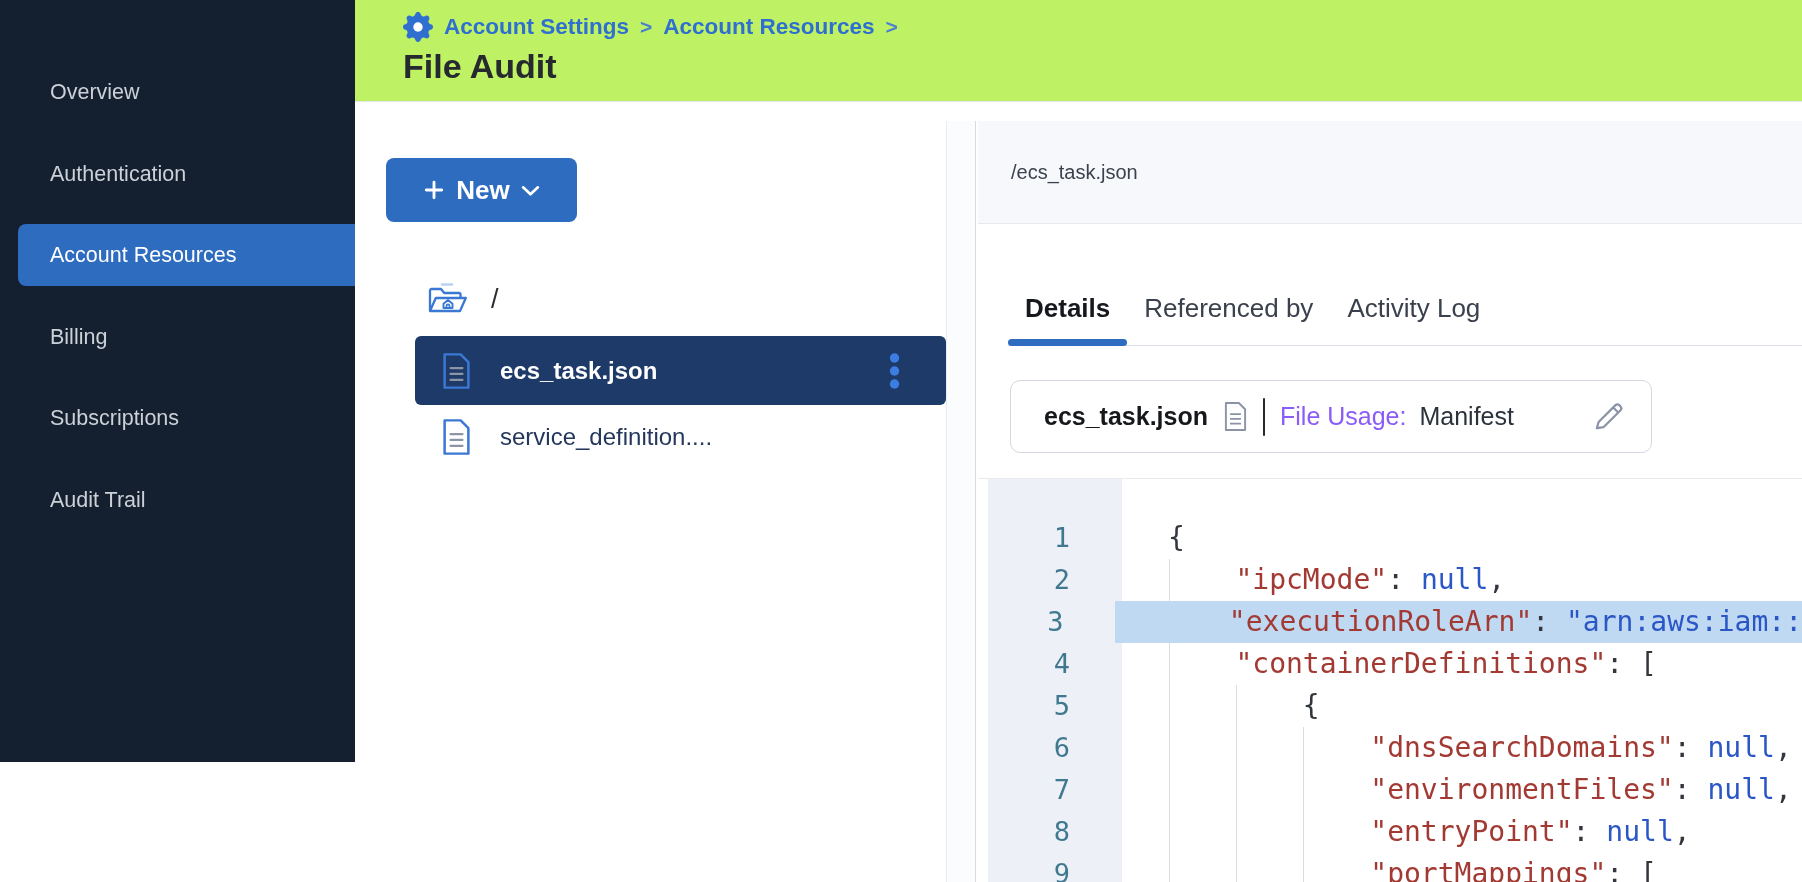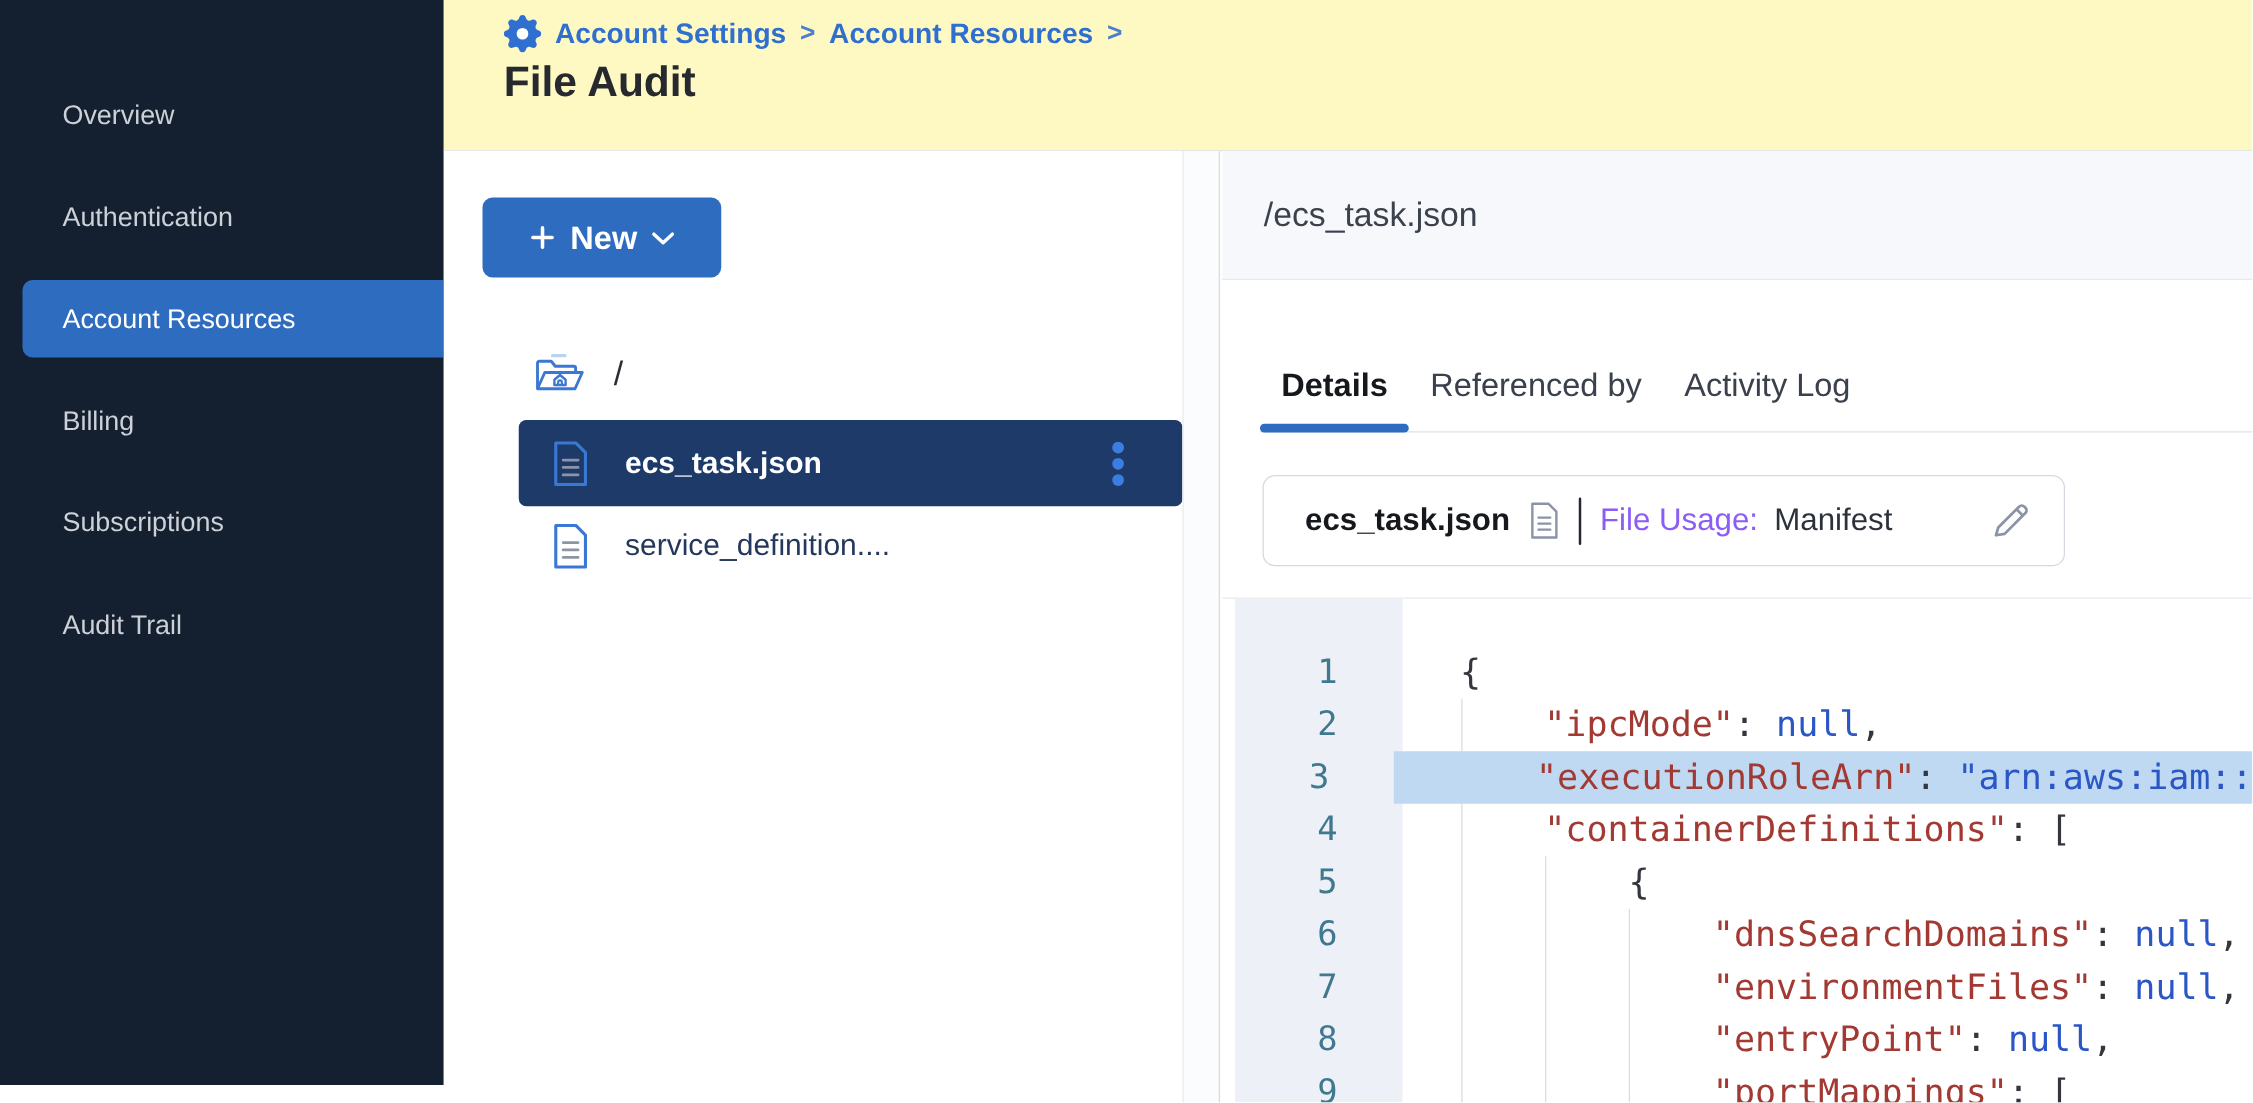--- a/index.html
+++ b/index.html
@@ -6,36 +6,36 @@
     --accent:#2e6cbf; --accent-link:#2f6fd0; --sidebar-bg:#14202f; --selected-row:#1e3a69;
     --row-text:#24375c; --highlight:#bfd9f3; --code-key:#a23a33; --code-val:#2a56c6;
     --code-pun:#33373d; --line-num:#40798f; --gutter-bg:#edf1f7;
   }
   *{margin:0;padding:0;box-sizing:border-box;}
   html,body{width:1802px;height:882px;overflow:hidden;background:#fff;
     font-family:"Liberation Sans", sans-serif;-webkit-font-smoothing:antialiased;}
   #canvas{position:relative;width:1802px;height:882px;overflow:hidden;}
 
   
-  #sidebar{position:absolute;left:0;top:0;width:355px;height:868px;background:var(--sidebar-bg);}
+  #sidebar{position:absolute;left:0;top:0;width:355px;height:762px;background:var(--sidebar-bg);}
   .side-item{position:absolute;left:0;right:0;height:36px;line-height:36px;padding-left:50px;
     color:#ccd1d8;font-size:21.5px;font-weight:400;cursor:pointer;white-space:nowrap;}
   .side-item:nth-child(1){top:74px}
   .side-item:nth-child(2){top:156px}
   .side-item:nth-child(3){top:224px}
   .side-item:nth-child(4){top:319px}
   .side-item:nth-child(5){top:400px}
   .side-item:nth-child(6){top:482px}
   .side-item:nth-child(7){top:563px}
   .side-item:nth-child(8){top:644px}
   .side-item.active{left:18px;padding-left:32px;height:62px;line-height:62px;background:var(--accent);
     border-radius:8px 0 0 8px;color:#fff;font-weight:500;}
 
   
-  #header{position:absolute;left:355px;top:0;right:0;height:121px;background:#fef9c3;
+  #header{position:absolute;left:355px;top:0;right:0;height:102px;background:#bef264;
     border-bottom:1px solid #e4e6ea;}
   .breadcrumb{position:absolute;left:48px;top:9px;height:36px;display:flex;align-items:center;gap:11px;}
   .crumb-link{color:var(--accent-link);font-size:22.5px;font-weight:600;cursor:pointer;white-space:nowrap;}
   .crumb-sep{color:#4a7ecf;font-size:21px;font-weight:600;}
   .page-title{position:absolute;left:48px;top:47px;font-size:34px;font-weight:700;color:#26292e;}
 
   
   #middle{position:absolute;left:355px;top:121px;width:591px;bottom:0;background:#fff;}
   .new-btn{position:absolute;left:31px;top:37px;width:191px;height:64px;background:var(--accent);
     border:none;border-radius:8px;display:flex;align-items:center;justify-content:center;gap:11px;
@@ -50,21 +50,21 @@
   .kebab{margin-left:auto;margin-right:46px;display:flex;align-items:center;cursor:pointer;}
 
   
   #strip{position:absolute;left:946px;top:121px;width:30px;bottom:0;background:#fbfcfe;
     border-left:1px solid #e9ebee;border-right:1px solid #d7dade;}
 
   
   #right{position:absolute;left:978px;top:121px;right:0;bottom:0;background:#fff;}
   .band{position:absolute;left:0;top:0;right:0;height:103px;background:#f7f8fb;
     border-bottom:1px solid #e6e8ed;display:flex;align-items:center;padding-left:33px;
-    font-size:27px;color:#3c424d;}
+    font-size:20px;color:#3c424d;}
   .tabs-row{position:absolute;top:150px;left:30px;right:0;height:75px;display:flex;gap:0;
     border-bottom:1px solid #dfe2e8;}
   .tab{position:relative;padding:0 17px;display:flex;align-items:center;font-size:26px;
     color:#3a414d;font-weight:500;cursor:pointer;white-space:nowrap;}
   .tab.active{color:#15181d;font-weight:700;}
   .tab.active::after{content:"";position:absolute;left:0;bottom:-1px;width:100%;height:7px;
     border-radius:4px;background:var(--accent);}
   .file-box{position:absolute;top:259px;left:32px;width:642px;height:73px;border:1.5px solid #d5d8e0;
     border-radius:10px;background:#fff;display:flex;align-items:center;padding:0 26px 0 33px;gap:15px;}
   .fb-name{font-size:25px;font-weight:700;color:#16181c;}

